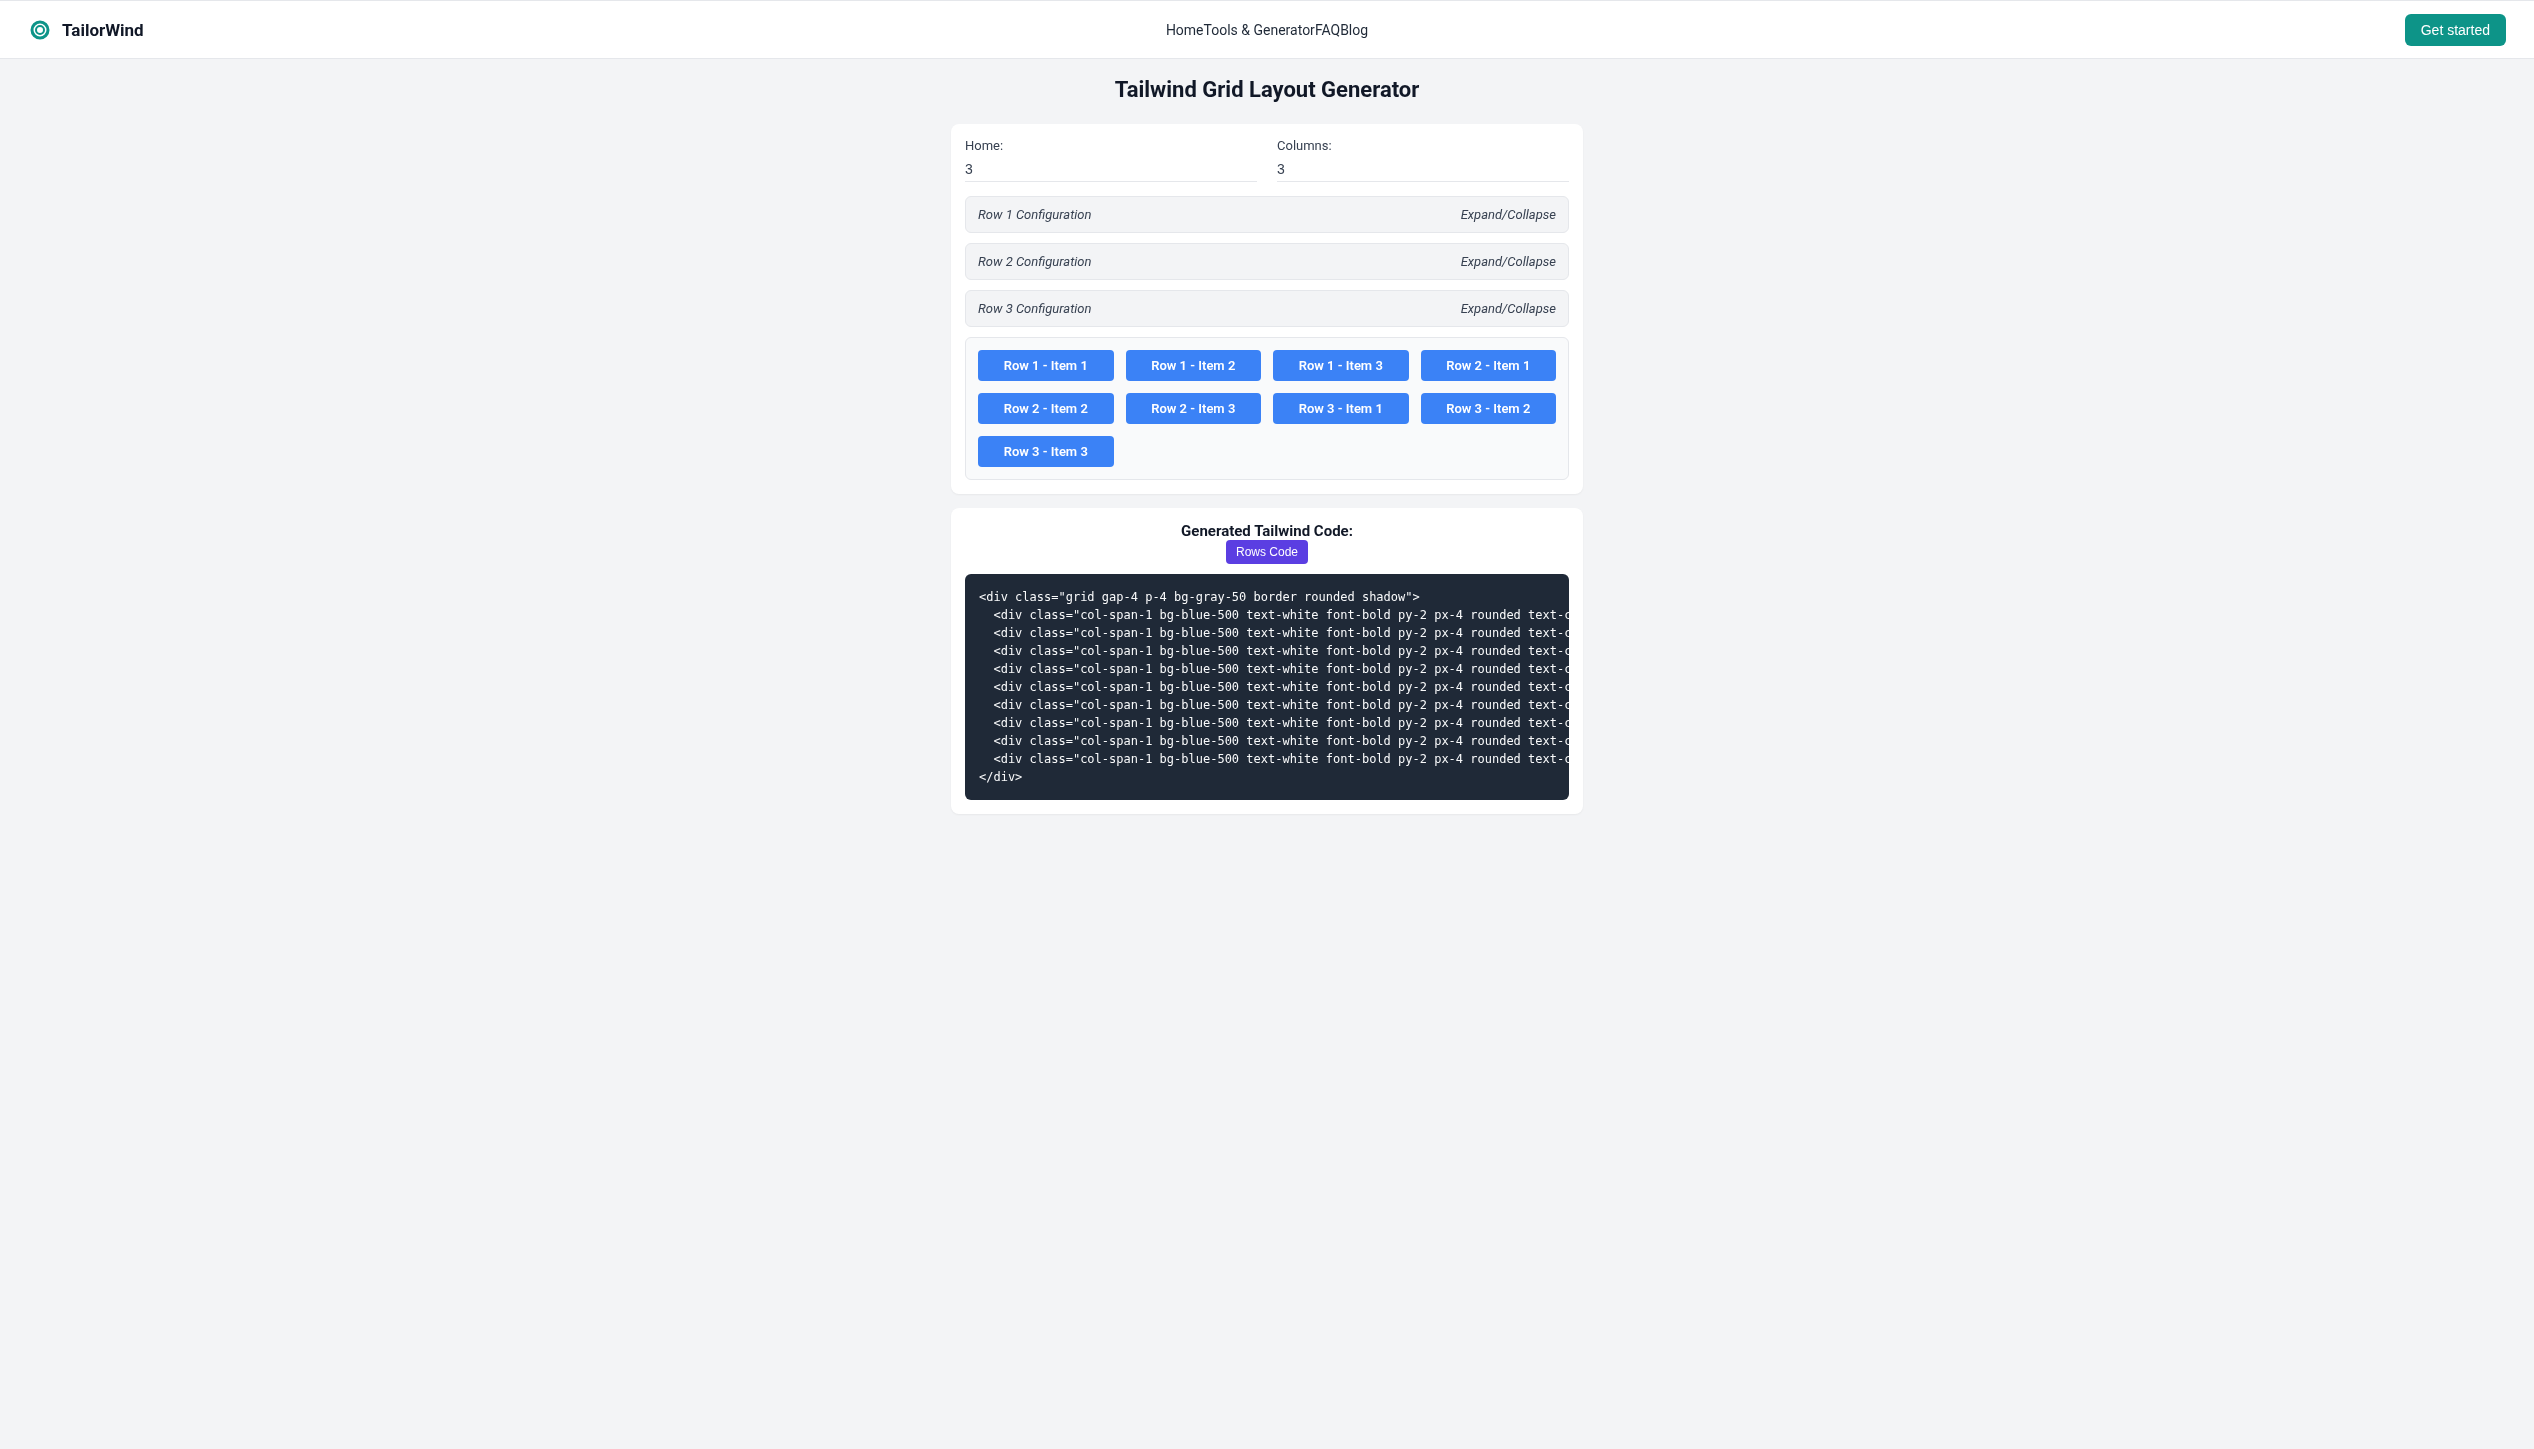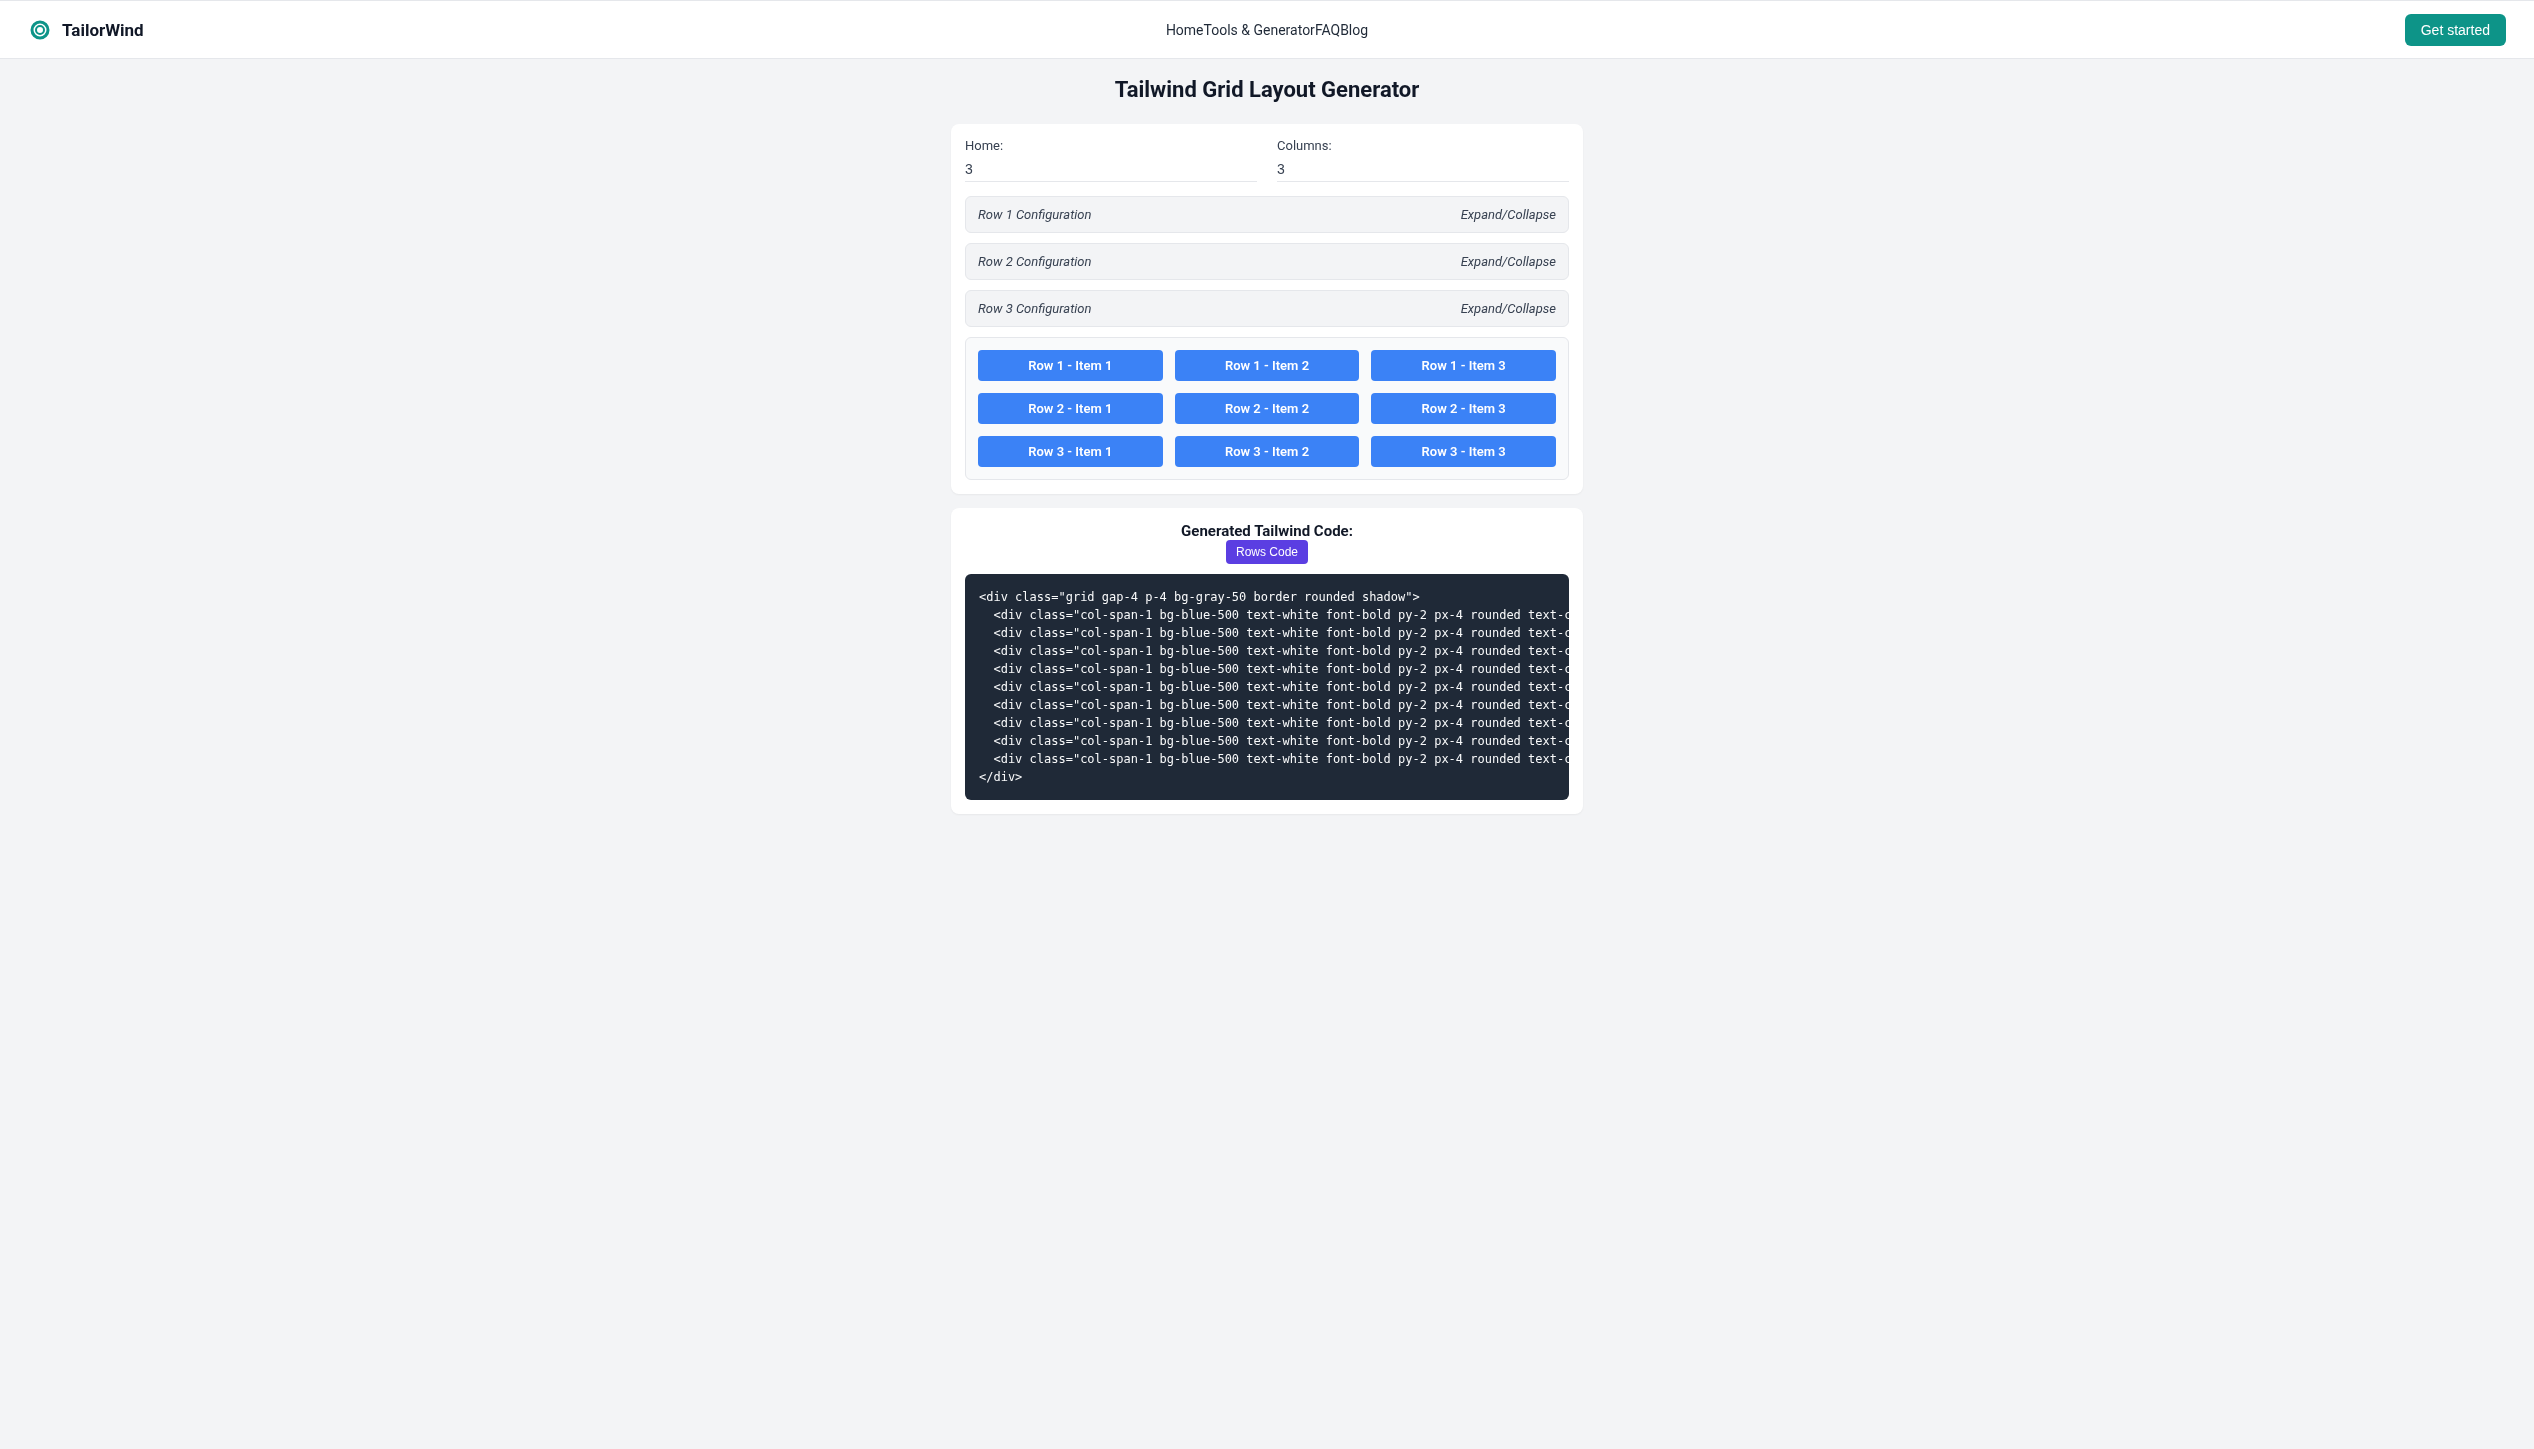--- a/index.html
+++ b/index.html
@@ -99,21 +99,21 @@
   font-weight: 600;
   cursor: pointer;
   margin-bottom: 12px;
 }
 .preview {
   background: #f9fafb;
   border: 1px solid #e5e7eb;
   border-radius: 6px;
   padding: 12px;
   display: grid;
-  grid-template-columns: repeat(3, 1fr);
+  grid-template-columns: repeat(4, 1fr);
   gap: 12px;
 }
 .cell {
   background: #3b82f6;
   color: #fff;
   text-align: center;
   padding: 8px;
   border-radius: 4px;
   font-size: 13px;
   font-weight: 600;

